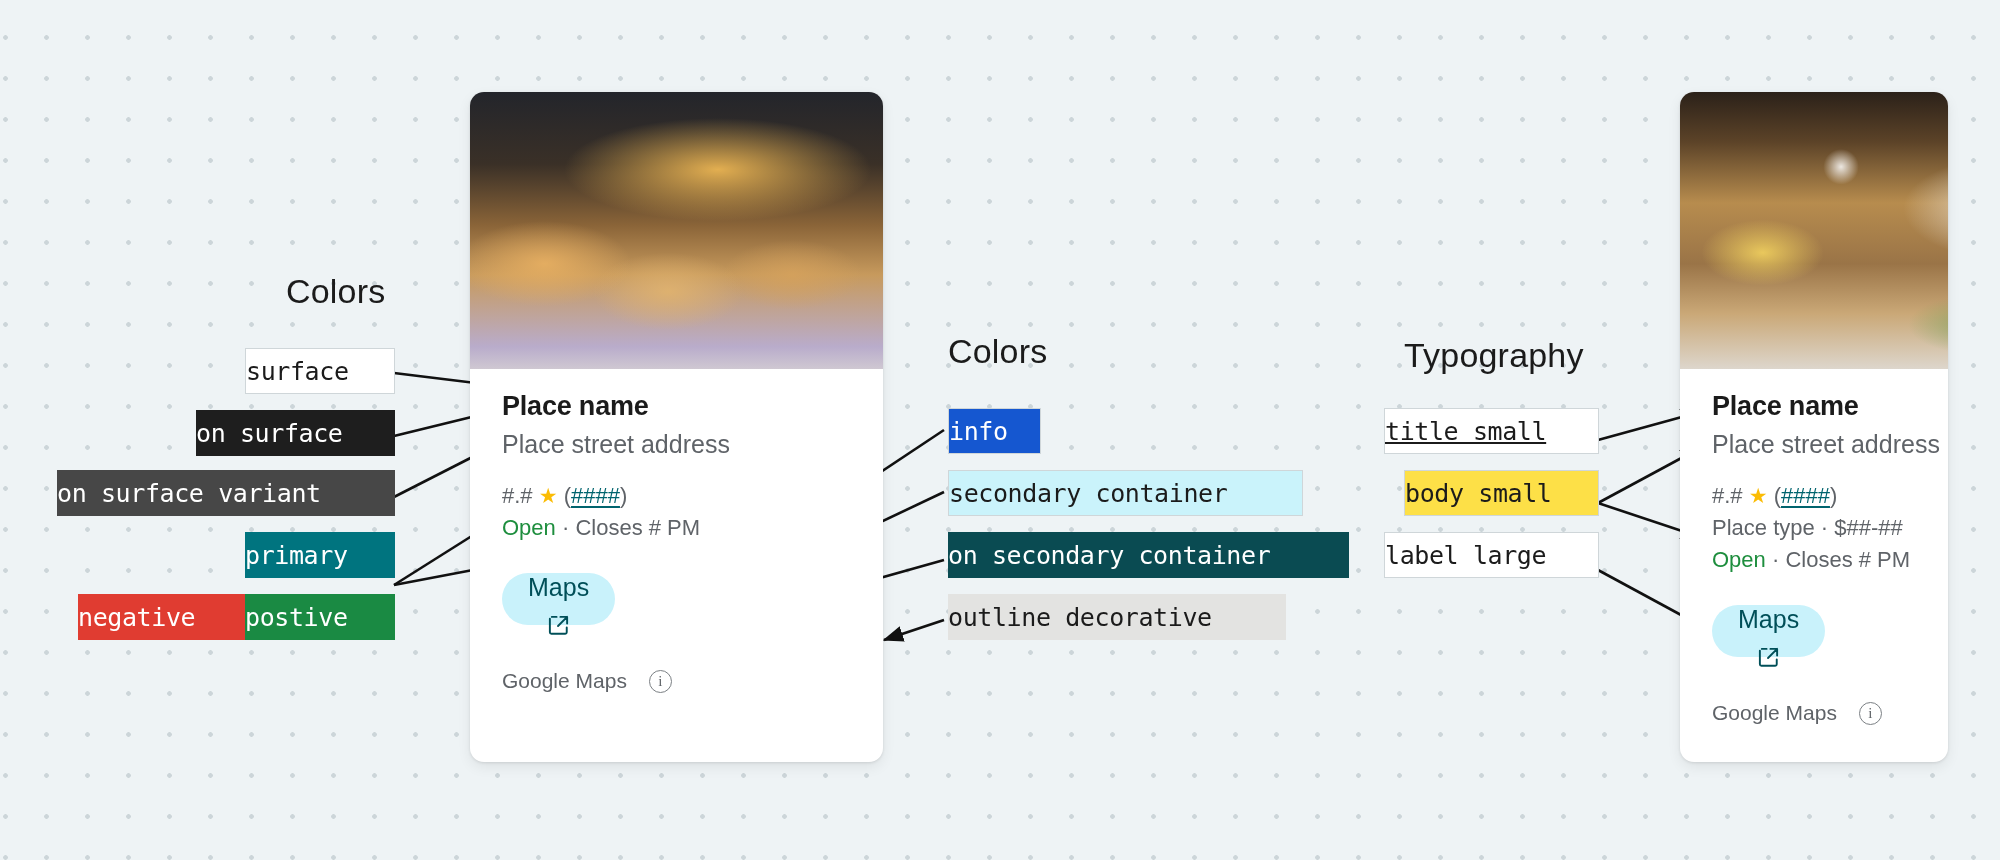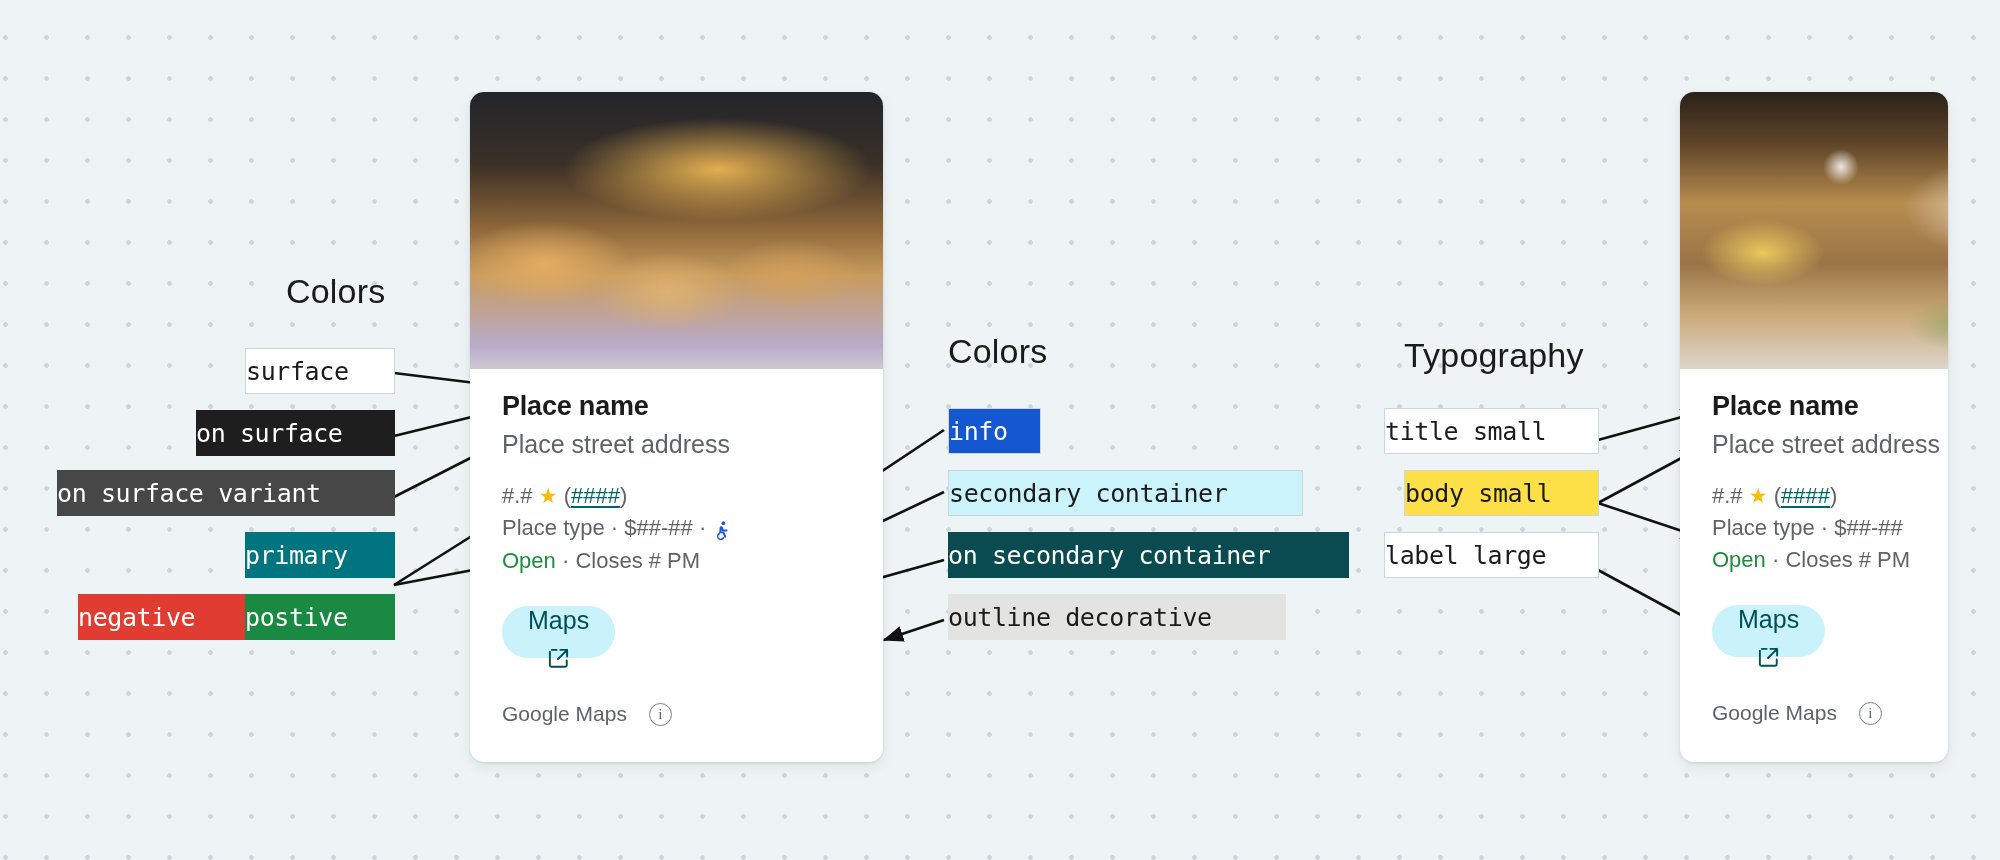--- a/index.html
+++ b/index.html
@@ -189,33 +189,20 @@
   <div class="card-body" style="padding-top:22px;">
     <div class="place-name">Place name</div>
     <div class="place-addr" style="margin-top:8px;">Place street address</div>
 
     <div class="rating-row" style="margin-top:24px;">
       <span>#.#</span>
       <span class="star">★</span>
       <span>(</span><span class="rating-link">####</span><span>)</span>
     </div>
 
-    <div class="type-row" style="margin-top:6px;">
-      <span>Place type</span>
-      <span>·</span>
-      <span>$##-##</span>
-      <span>·</span>
-      <span class="wheelchair">
-        <svg width="21" height="21" viewBox="0 0 24 24" fill="#1a59d6" style="display:inline-block;vertical-align:-4px">
-          <circle cx="13" cy="3.6" r="2.1"></circle>
-          <path d="M10.3 7.1c.9-.3 1.8.2 2.1 1.1l.9 2.6h3.4a1.1 1.1 0 0 1 0 2.2h-4.2c-.5 0-.9-.3-1.05-.75l-.35-1-.2 2.2h3.1l2.3 5.4a1.15 1.15 0 0 1-2.1.9l-1.9-4.5H9.4c-.7 0-1.2-.6-1.15-1.3l.5-5.2c.06-.72.6-1.3 1.3-1.47z"></path>
-          <path d="M9.1 14.4a4.3 4.3 0 1 0 5.1 5.2l-1.9-.05a2.6 2.6 0 1 1-3.1-3.35z"></path>
-        </svg>
-      </span>
-    </div>
 
     <div class="open-row" style="margin-top:6px;">
       <span class="open-word">Open</span>
       <span>·</span>
       <span>Closes # PM</span>
     </div>
 
     <button class="maps-btn" style="margin-top:32px;">
       <span>Maps</span>
       <span>
@@ -250,21 +237,21 @@
 </div>
 
 <div class="abs chip" style="left:948px; top:594px; width:338px; background:#e3e3e1; color:#1b1b1b;">
   <span>outline decorative</span>
 </div>
 
 <div class="abs" style="left:1404px; top:336px;text-align:right;">
   <div class="section-heading">Typography</div>
 </div>
 
-<div class="abs chip chip-outlined" style="left:1384px; top:408px; width:215px; background:#ffffff; color:#1b1b1b;">
+<div class="abs chip chip-outlined" style="left:1384px; top:408px; width:215px; background:#ffffff; color:#1b1b1b;text-decoration:underline;">
   <span>title small</span>
 </div>
 
 <div class="abs chip chip-outlined" style="left:1404px; top:470px; width:195px; background:#fde047; color:#1b1b1b;">
   <span>body small</span>
 </div>
 
 <div class="abs chip chip-outlined" style="left:1384px; top:532px; width:215px; background:#ffffff; color:#1b1b1b;">
   <span>label large</span>
 </div>

